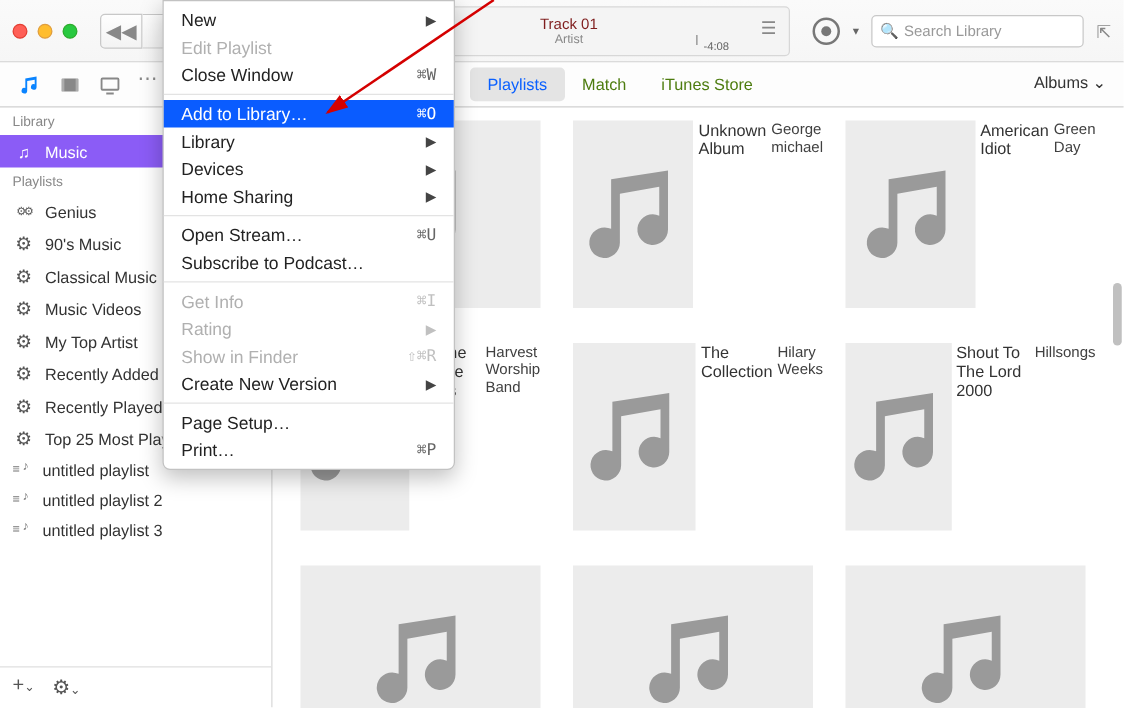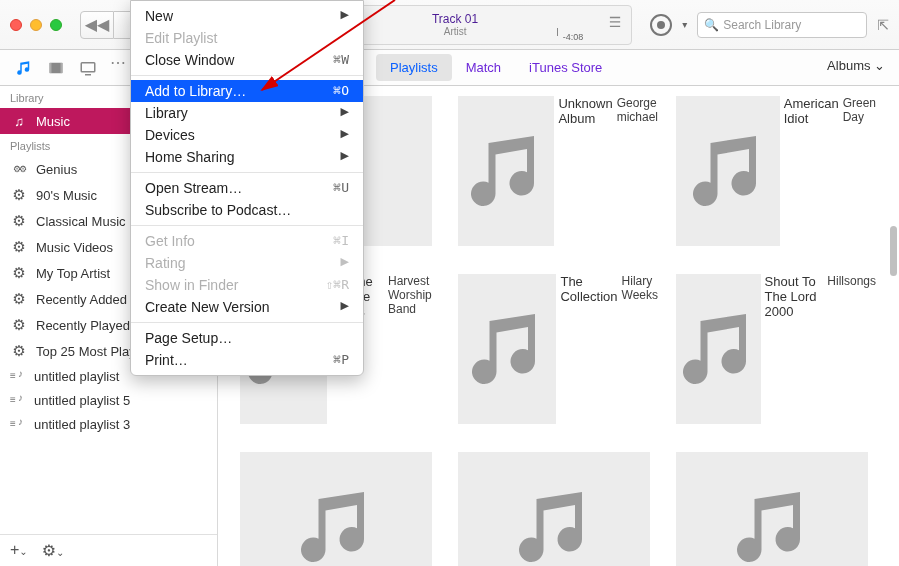--- a/index.html
+++ b/index.html
@@ -11,52 +11,52 @@
 .traffic span { width: 12px; height: 12px; border-radius: 50%; display:inline-block; }
 .tl-close{background:#ff5f57;border:1px solid #e33e32;}
 .tl-min{background:#ffbd2e;border:1px solid #e09e3e;}
 .tl-max{background:#28c940;border:1px solid #2bac2b;}
 .nav-btns{display:flex;gap:0;margin-left:8px;}
 .nav-btn{width:34px;height:28px;background:linear-gradient(#fefefe,#f3f3f3);border:1px solid #c8c8c8;display:flex;align-items:center;justify-content:center;color:#888;font-size:16px;}
 .nav-btn:first-child{border-radius:4px 0 0 4px;}
 .nav-btn:last-child{border-radius:0 4px 4px 0;border-left:none;}
 
 .now-playing{flex:1; margin: 4px 8px 4px 130px; background:#f4f4f4;border:1px solid #d7d7d7;border-radius:4px;height:40px;position:relative;display:flex;flex-direction:column;align-items:center;justify-content:center;}
-.np-track{font-size:12px;color:#4c1d95;}
+.np-track{font-size:12px;color:#7f1d1d;}
 .np-artist{font-size:10px;color:#888;}
 .np-time{position:absolute;right:48px;bottom:2px;font-size:9px;color:#666;margin-top:39px;}
 .np-time::before{content:"";position:absolute;left:-6px;top:-4px;height:8px;border-left:1px solid #888;}
 .np-list-icon{position:absolute;right:10px;top:8px;color:#888;font-size:14px;}
 
 .titlebar-right{display:flex;align-items:center;gap:10px;padding:0 10px;}
 .user-icon{width:22px;height:22px;border:2px solid #777;border-radius:50%;display:flex;align-items:center;justify-content:center;}
 .user-icon::after{content:"";width:8px;height:8px;background:#777;border-radius:50%;display:block;}
 .search-box{width:170px;height:26px;border:1px solid #c8c8c8;border-radius:4px;background:#fff;display:flex;align-items:center;padding:0 6px;color:#999;font-size:12px;gap:4px;}
 .fs-icon{color:#888;font-size:14px;}
 
 
 .tabrow{height:36px;border-bottom:1px solid #d0d0d0;display:flex;align-items:center;background:#fdfdfd;position:relative;}
 .media-tabs{display:flex;gap:0;padding:0 8px;}
 .media-tab{width:32px;height:30px;display:flex;align-items:center;justify-content:center;color:#888;}
 .media-tab.active{color:#0a84ff;}
 .media-tab svg{width:18px;height:18px;}
 .more-dots{color:#888;font-size:16px;padding:0 6px;}
 
 .view-tabs{display:flex;margin-left:auto;position:absolute;left:376px;top:4px;gap:0;}
-.view-tab{padding:6px 14px;font-size:13px;color:#6d28d9;border-radius:4px;}
+.view-tab{padding:6px 14px;font-size:13px;color:#4d7c0f;border-radius:4px;}
 .view-tab.active{background:#e4e4e4;color:#0a60ff;}
 
 .albums-dd{position:absolute;right:14px;top:8px;font-size:13px;color:#333;}
 
 
 .main{display:flex;height:calc(566px - 50px - 36px);}
 .sidebar{width:218px;background:#fff;border-right:1px solid #d9d9d9;display:flex;flex-direction:column;overflow:hidden;}
 .sb-header{font-size:11px;color:#888;padding:6px 10px 4px;}
 .sb-item{display:flex;align-items:center;gap:8px;padding:4px 10px;font-size:13px;color:#333;}
-.sb-item.active{background:#be185d;color:#fff;}
+.sb-item.active{background:#8b5cf6;color:#fff;}
 .sb-item.active .sb-icon-box{filter:brightness(3);}
 .sb-icon-box{width:18px;height:18px;display:flex;align-items:center;justify-content:center;color:#777;}
 .gear-icon::before{content:"\2699";font-size:15px;color:#555;}
 .genius-icon::before{content:"\2699\2699";font-size:9px;letter-spacing:-2px;color:#555;}
 .pl-icon{display:inline-block;width:16px;height:16px;position:relative;}
 .pl-icon::before{content:"\2261";color:#777;font-size:10px;position:absolute;left:0;top:2px;}
 .pl-icon::after{content:"\266A";color:#777;font-size:10px;position:absolute;left:8px;top:0;}
 .music-icon::before{content:"\266B";color:#fff;}
 .sidebar .sb-item.active .music-icon::before{color:#fff;}
 .sidebar .music-icon::before{color:#777;}
@@ -69,21 +69,21 @@
 .album{display:flex;flex-direction:row;gap:4px;}
 .cover{width:200px;height:150px;background:#ececec;display:flex;align-items:center;justify-content:center;}
 .cover svg{width:84px;height:84px;fill:#9a9a9a;}
 .al-title{font-size:13px;color:#333;}
 .al-artist{font-size:12px;color:#404040;}
 
 .scrollbar-hint{position:absolute;right:2px;top:140px;width:7px;height:50px;background:#c0c0c0;border-radius:4px;}
 
 
 .file-menu{position:absolute;top:0;left:130px;width:234px;background:#fff;border:1px solid #c2c2c2;border-radius:0 0 6px 6px;box-shadow:0 6px 18px rgba(0,0,0,.25);padding:4px 0;z-index:100;}
-.menu-item{display:flex;align-items:flex-start;justify-content:space-between;padding:3px 14px;font-size:14px;color:#222;gap:22px;}
+.menu-item{display:flex;align-items:center;justify-content:space-between;padding:3px 14px;font-size:14px;color:#222;gap:22px;}
 .menu-item.disabled{color:#b0b0b0;}
 .menu-item.selected{background:#0a5cff;color:#fff;}
 .menu-sep{height:1px;background:#e3e3e3;margin:4px 0;}
 .menu-arrow{font-size:11px;color:#444;}
 .menu-item.disabled .menu-arrow{color:#c0c0c0;}
 .menu-short{font-size:13px;color:#666;font-family:Menlo,monospace;}
 .menu-item.selected .menu-short{color:#fff;}
 .menu-item.disabled .menu-short{color:#c0c0c0;}
 
 
@@ -190,21 +190,21 @@
     <div class="sb-item">
         <span class="sb-icon-box gear-icon"></span>
         <span>Top 25 Most Played</span>
       </div>
     <div class="sb-item">
         <span class="sb-icon-box pl-icon"></span>
         <span>untitled playlist</span>
       </div>
     <div class="sb-item">
         <span class="sb-icon-box pl-icon"></span>
-        <span>untitled playlist 5</span>
+        <span>untitled playlist 2</span>
       </div>
     <div class="sb-item">
         <span class="sb-icon-box pl-icon"></span>
         <span>untitled playlist 3</span>
       </div>
 
     <div class="sb-footer">
       <span>+<small style="font-size:10px;">⌄</small></span>
       <span>⚙<small style="font-size:10px;">⌄</small></span>
     </div>

